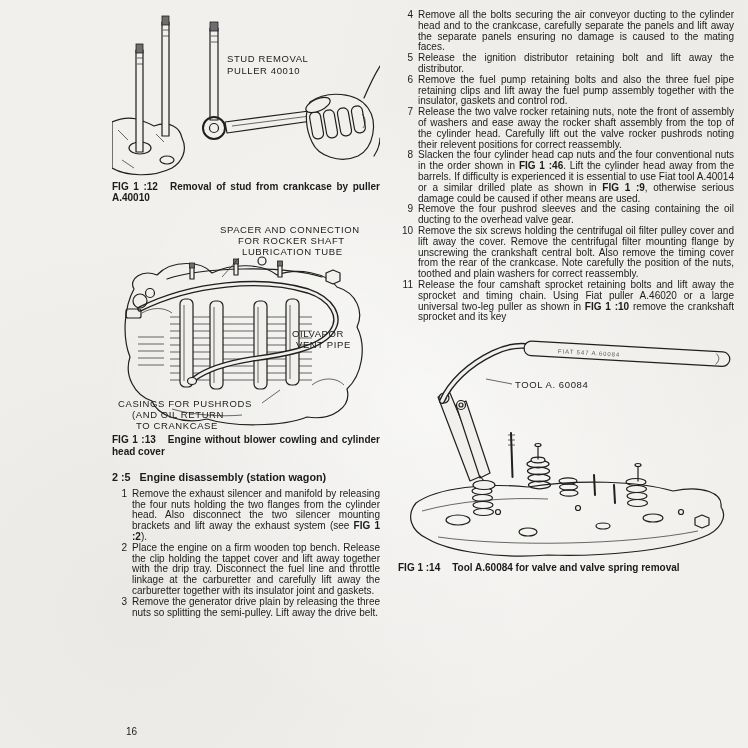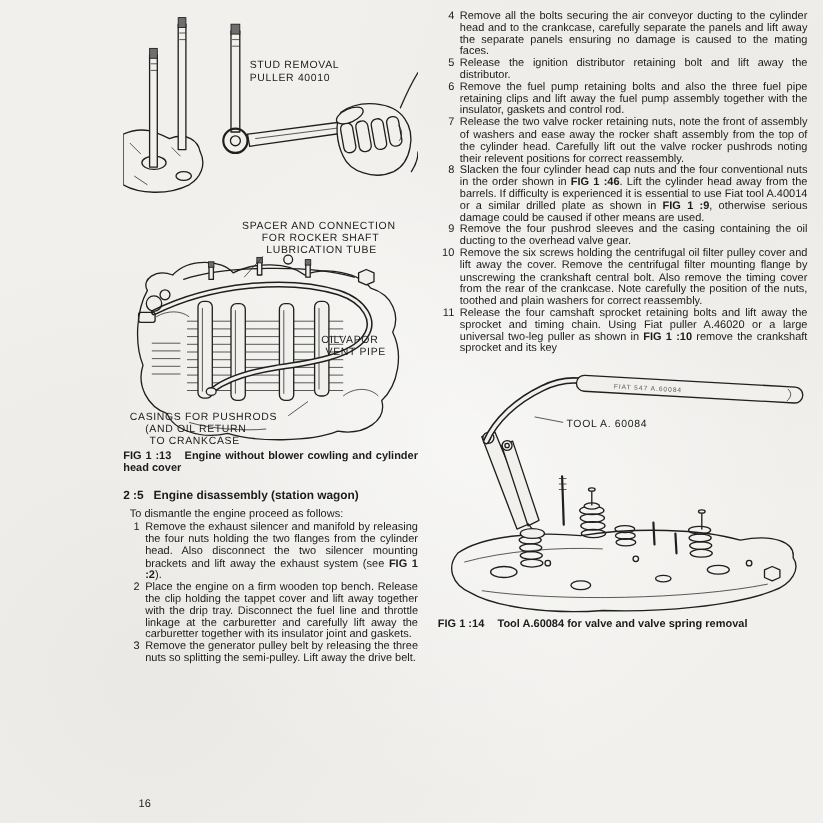--- a/index.html
+++ b/index.html
@@ -87,20 +87,21 @@
         <path class="ln" d="M252,88 C258,74 263,64 268,56"></path>
         <path class="ln" d="M262,146 C266,140 268,134 268,128"></path>
         <path class="thin" d="M250,104 C254,108 254,114 251,118"></path>
       </g>
 
       <g>
         <text class="lbl" x="115" y="52">STUD REMOVAL</text>
         <text class="lbl" x="115" y="64">PULLER 40010</text>
       </g>
     </svg>
+    <p class="fig-caption"><span class="tag">FIG 1 :12</span><span>Removal of stud from crankcase by puller A.40010</span></p>
   </div>
 
   <div class="fig2">
     <svg width="268" height="214" viewBox="0 0 268 214">
 
       <g>
         <path class="ln" d="M22,72 C16,62 30,52 45,58 C60,42 90,44 100,56 C120,46 150,46 165,58 C185,50 215,56 225,70 C245,76 252,95 245,110 C255,130 250,158 235,172 C240,190 220,204 195,200 C170,210 120,210 95,202 C70,208 45,198 40,184 C22,178 12,158 18,140 C10,120 12,90 22,72 Z"></path>
         <path class="thin" d="M30,96 C40,90 52,90 60,96 M200,168 C210,160 224,160 232,168 M60,192 C80,198 110,200 130,198"></path>
       </g>
 
@@ -153,33 +154,32 @@
         <text class="lbl" x="24" y="212">TO CRANKCASE</text>
         <path class="thin" d="M150,186 L168,173"></path>
       </g>
     </svg>
     <p class="fig-caption"><span class="tag">FIG 1 :13</span><span>Engine without blower cowling and cylinder head cover</span></p>
   </div>
 
 
   <h2 class="section-heading"><span class="hnum">2 :5</span><span>Engine disassembly (station wagon)</span></h2>
 
-  <p class="body-text intro">To dismantle the engine proceed as follows:</p>
 
   <div class="num-item">
     <span class="num">1</span>
     <p class="body-text">Remove the exhaust silencer and manifold by releasing the four nuts holding the two flanges from the cylinder head. Also disconnect the two silencer mounting brackets and lift away the exhaust system (see <b>FIG 1 :2</b>).</p>
   </div>
   <div class="num-item">
     <span class="num">2</span>
     <p class="body-text">Place the engine on a firm wooden top bench. Release the clip holding the tappet cover and lift away together with the drip tray. Disconnect the fuel line and throttle linkage at the carburetter and carefully lift away the carburetter together with its insulator joint and gaskets.</p>
   </div>
   <div class="num-item">
     <span class="num">3</span>
-    <p class="body-text">Remove the generator pulley belt by releasing the three nuts so splitting the semi-pulley. Lift away the drive belt.</p>
+    <p class="body-text">Remove the generator drive plain by releasing the three nuts so splitting the semi-pulley. Lift away the drive belt.</p>
   </div>
 </div>
 
 <div class="col col-right">
 
   <div class="num-item">
     <span class="num">4</span>
     <p class="body-text">Remove all the bolts securing the air conveyor ducting to the cylinder head and to the crankcase, carefully separate the panels and lift away the separate panels ensuring no damage is caused to the mating faces.</p>
   </div>
   <div class="num-item">

